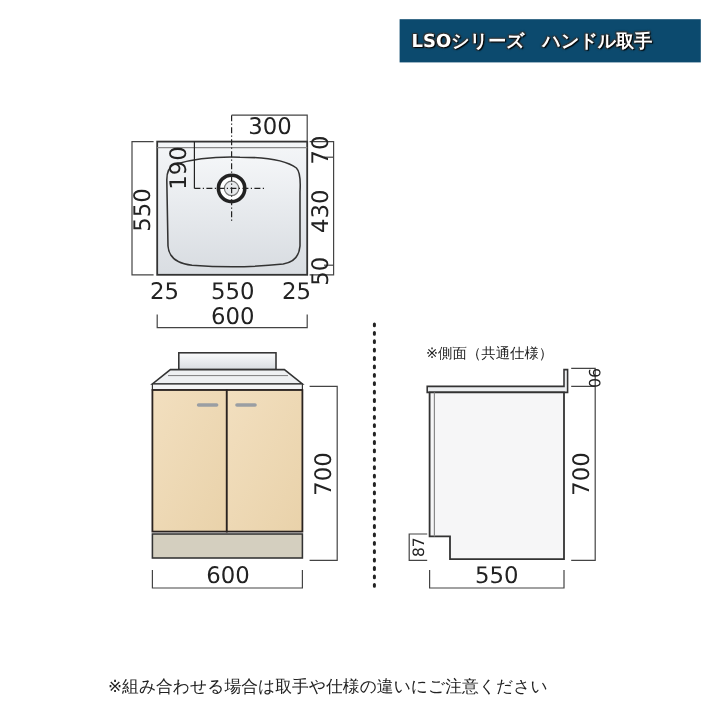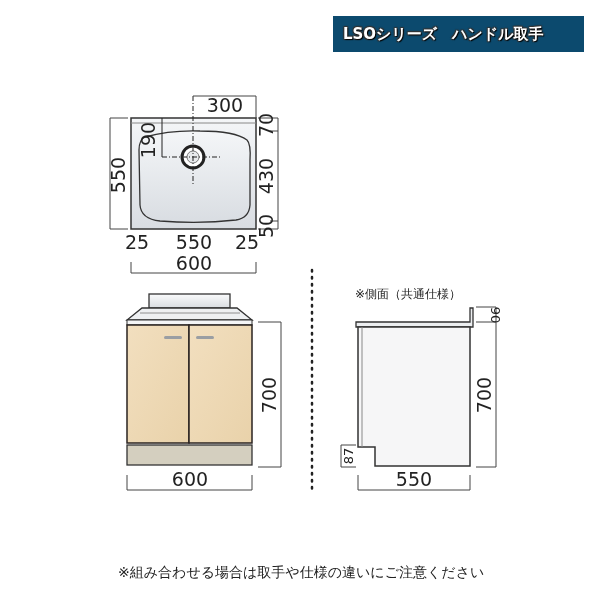--- a/index.html
+++ b/index.html
@@ -6,21 +6,21 @@
   body { width: 600px; height: 600px; position: relative; overflow: hidden;
          font-family: "DejaVu Sans", sans-serif; }
   .banner { position: absolute; left: 333px; top: 16px; width: 251px; height: 36px;
             background: #0c4a6e; color: #fff; font-weight: bold; font-size: 15px;
             display: flex; align-items: center; padding-left: 10px; box-sizing: border-box;
             text-shadow: 1px 1px 1px #000, -1px -1px 1px #333, 1px -1px 1px #333, -1px 1px 1px #333;
             letter-spacing: 0px; white-space: pre; }
   svg { position: absolute; left: 0; top: 0; }
   .dim { font-family: "DejaVu Sans", sans-serif; font-size: 19px; fill: #222; }
   .dimsm { font-family: "DejaVu Sans", sans-serif; font-size: 13px; fill: #222; }
-  .note { position: absolute; left: 90px; top: 564px; font-size: 14px; color: #222; white-space: nowrap; margin-left: 28px; }
+  .note { position: absolute; left: 90px; top: 564px; font-size: 14px; color: #222; white-space: nowrap; }
   .sidelabel { position: absolute; left: 355px; top: 286px; font-size: 12px; font-weight: normal; color: #222; white-space: nowrap; }
 </style>
 </head>
 <body>
 
 <div class="banner">LSOシリーズ　ハンドル取手</div>
 
 <svg width="600" height="600" viewBox="0 0 600 600">
   <defs>
     <linearGradient id="sinkGrad" x1="0" y1="0" x2="0" y2="1">

